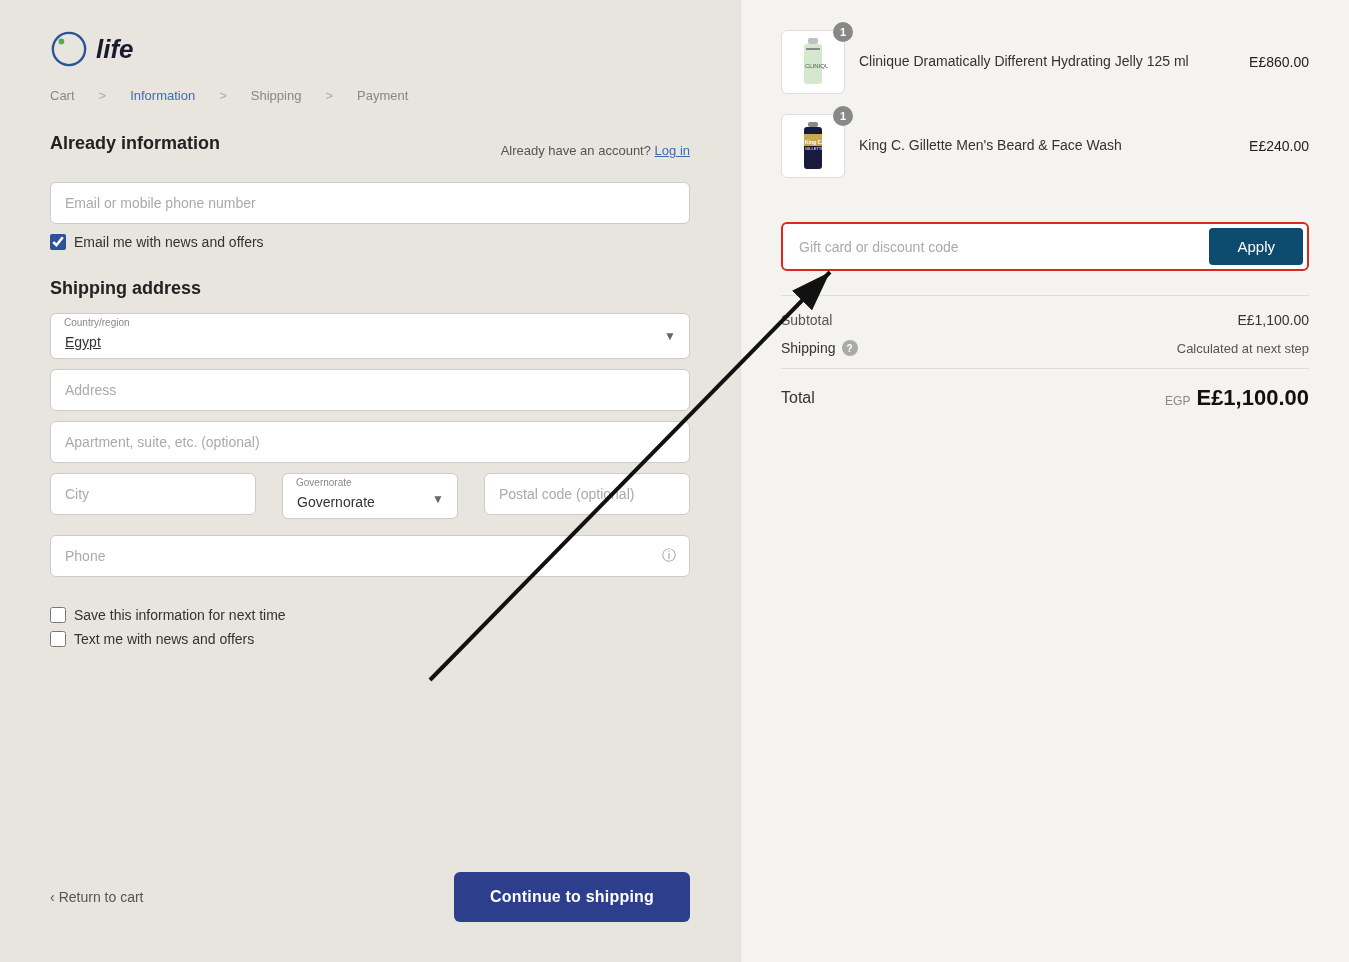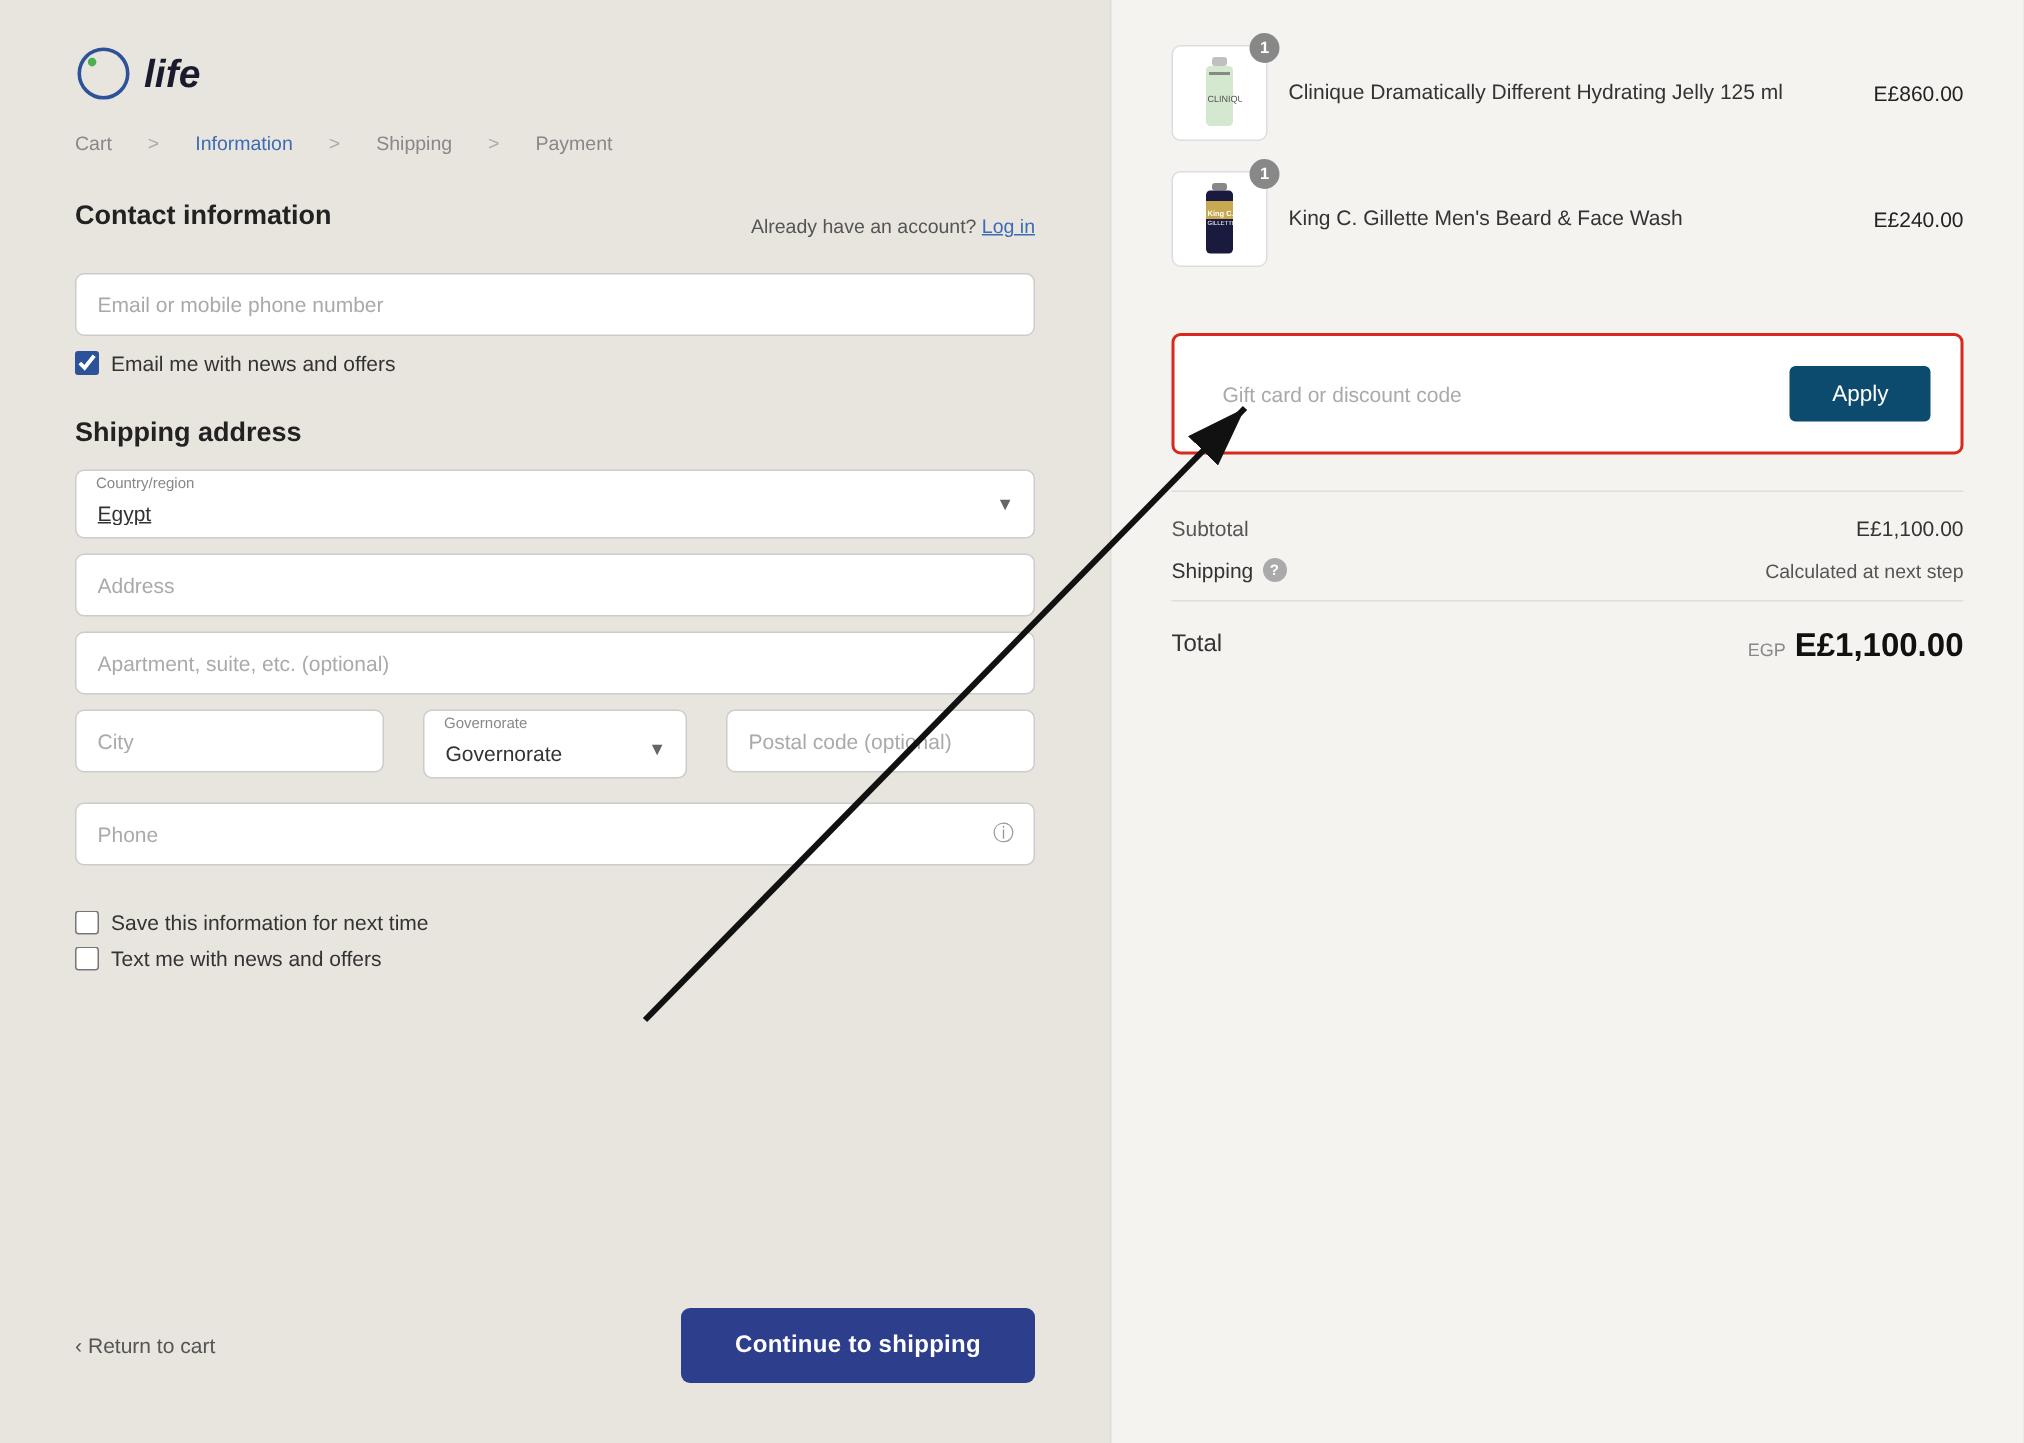--- a/index.html
+++ b/index.html
@@ -299,21 +299,21 @@
       font-weight: 500;
       white-space: nowrap;
     }
 
     .discount-section {
       display: flex;
       gap: 10px;
       margin-bottom: 24px;
       border: 2px solid #d9291c;
       border-radius: 6px;
-      padding: 20px;
+      padding: 4px;
       background: #fff;
     }
     .discount-input {
       flex: 1;
       border: none;
       padding: 10px 12px;
       font-size: 14px;
       color: #555;
       outline: none;
       background: transparent;
@@ -417,21 +417,21 @@
       <a>Cart</a>
       <span class="sep">&gt;</span>
       <a class="active">Information</a>
       <span class="sep">&gt;</span>
       <a>Shipping</a>
       <span class="sep">&gt;</span>
       <a>Payment</a>
     </div>
 
     <div class="contact-header">
-      <h2 class="section-title">Contact information</h2>
+      <h2 class="section-title">Already information</h2>
       <span class="already">
         <span>Already have an account?</span>
         <a class="login-link">Log in</a>
       </span>
     </div>
 
     <input class="form-input" type="email" placeholder="Email or mobile phone number" style="">
 
     <div class="checkbox-row">
       <input type="checkbox" checked="" style="">

